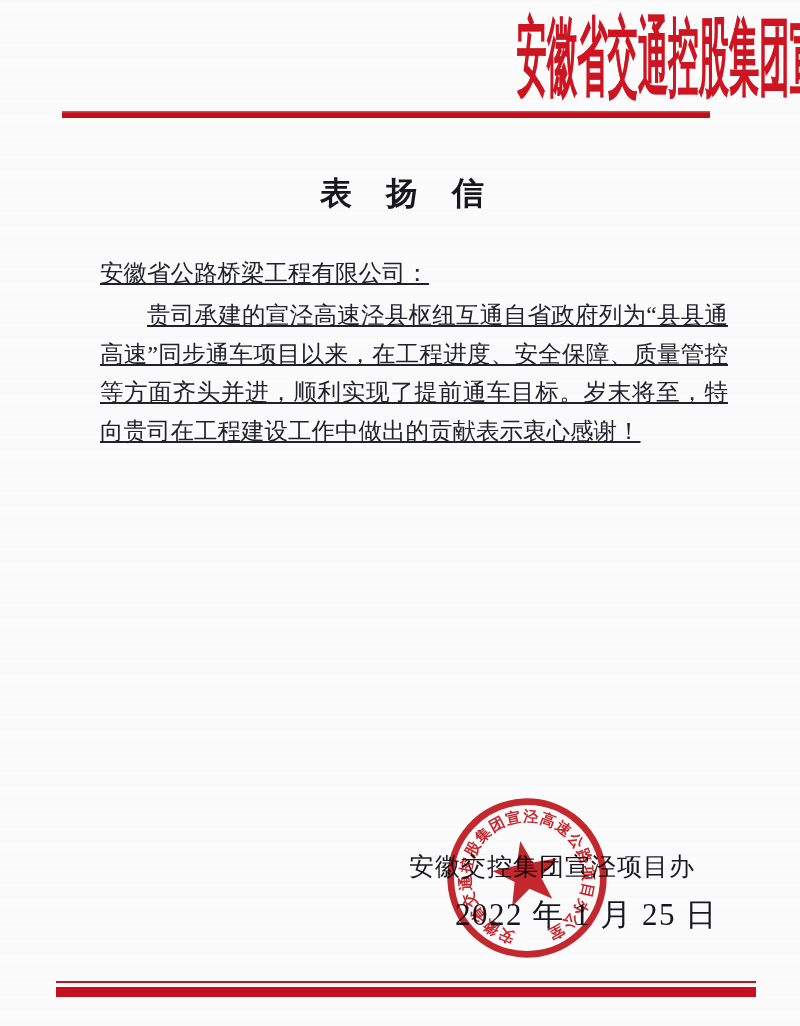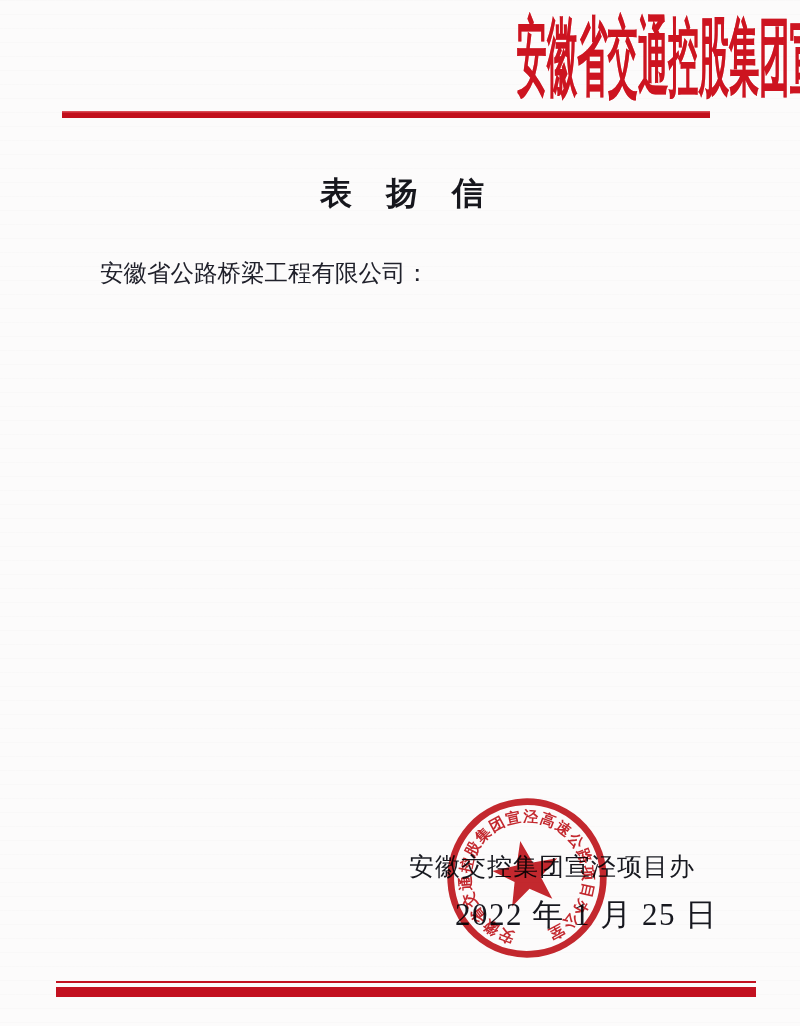--- a/index.html
+++ b/index.html
@@ -22,21 +22,21 @@
   
   .doc-title{
     position:absolute;top:172px;left:0;right:0;padding-left:38px;
     text-align:center;font-size:32px;font-weight:700;color:#17171d;
     letter-spacing:34px;
   }
   
   .body-text{
     position:absolute;left:100px;width:628px;top:254px;
     font-size:23.5px;line-height:38.4px;color:#20212b;
-    text-align:justify;text-justify:inter-ideograph;
+    text-align:justify;text-justify:inter-ideograph;text-decoration:underline;
   }
   .body-text p{margin:0 0 4px 0;text-indent:2em;}
   .body-text p.salutation{text-indent:0;}
   
   .sign-org{position:absolute;top:850px;left:409px;font-size:25px;
     letter-spacing:1px;color:#17181f;font-weight:500;}
   .sign-date{position:absolute;top:894px;left:455px;font-size:31px;
     letter-spacing:1.5px;color:#17181f;}
   
   .seal{position:absolute;left:443px;top:794px;width:168px;height:168px;
@@ -52,20 +52,21 @@
 
   <div class="letterhead">
     <span class="letterhead-text">安徽省交通控股集团宣泾高速公路项目办公室</span>
   </div>
   <div class="header-rule"></div>
 
   <div class="doc-title">表扬信</div>
 
   <div class="body-text">
     <p class="salutation">安徽省公路桥梁工程有限公司：</p>
+    <p>贵司承建的宣泾高速泾县枢纽互通自省政府列为“县县通高速”同步通车项目以来，在工程进度、安全保障、质量管控等方面齐头并进，顺利实现了提前通车目标。岁末将至，特向贵司在工程建设工作中做出的贡献表示衷心感谢！</p>
   </div>
 
   <div class="sign-org">安徽交控集团宣泾项目办</div>
   <div class="sign-date">2022 年 1 月 25 日</div>
 
   <svg class="seal" viewBox="0 0 174 174">
     <circle cx="87" cy="87" r="79" fill="none" stroke="#c2171e" stroke-width="7"></circle>
     <defs>
       <path id="sealArc" d="M 71.9,143.5 A 58.5,58.5 0 1 1 102.1,143.5" fill="none"></path>
     </defs>

